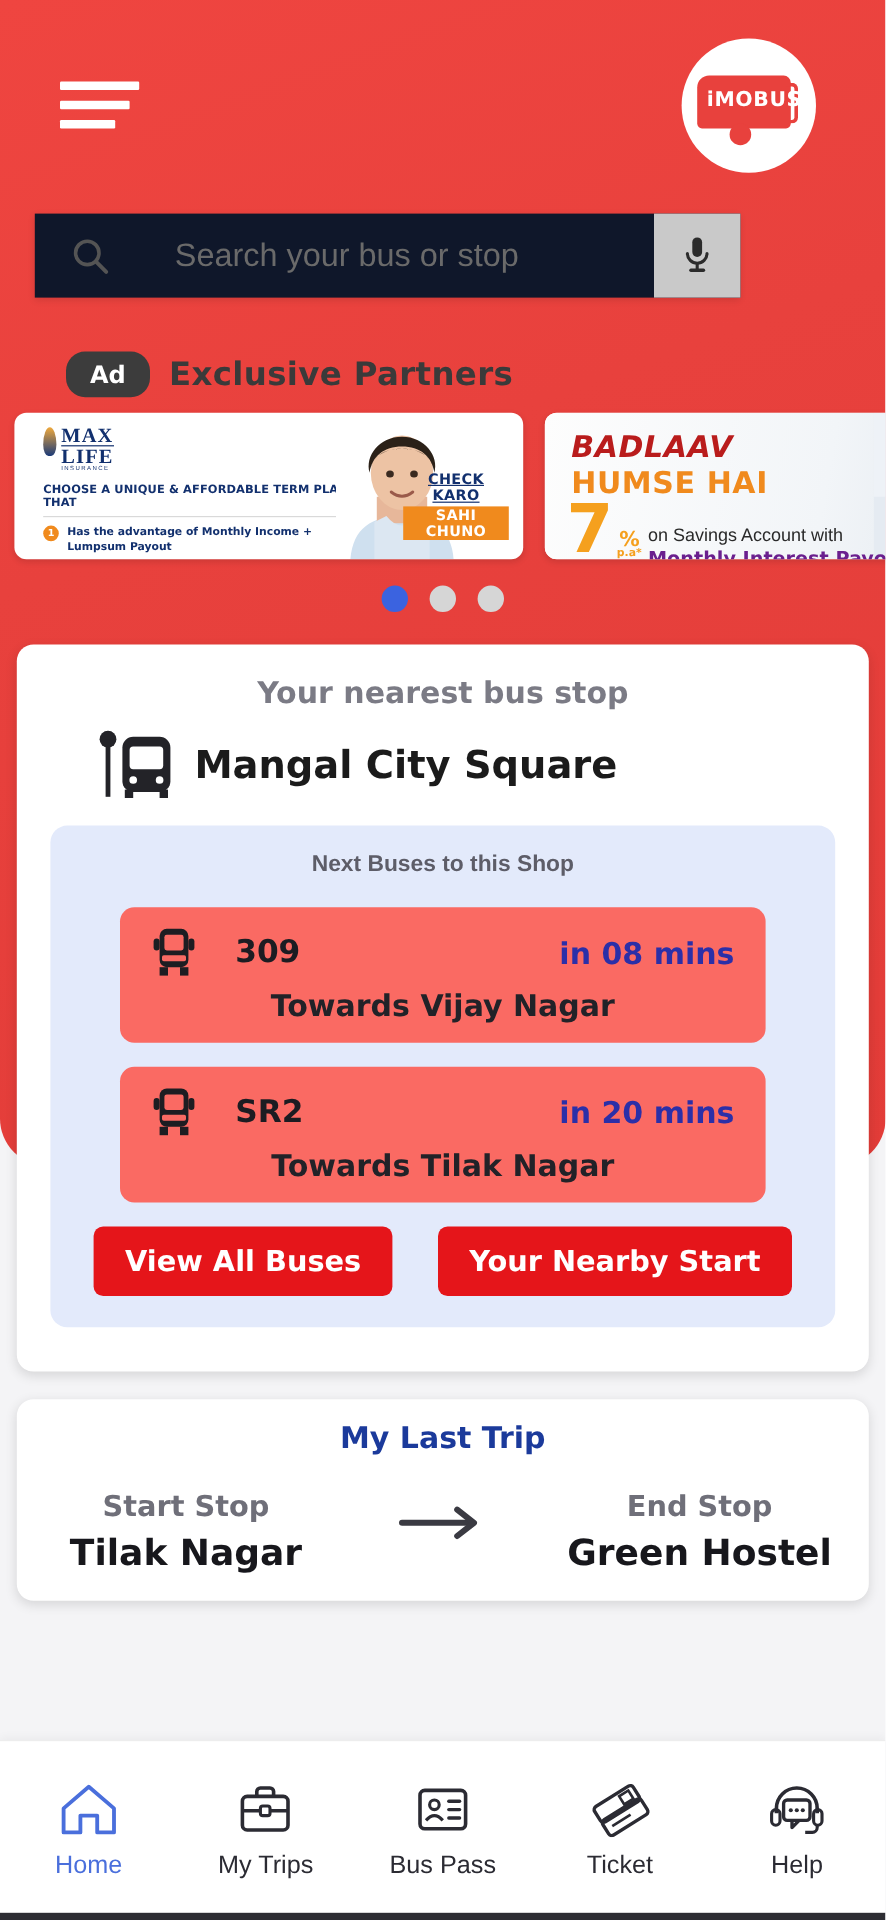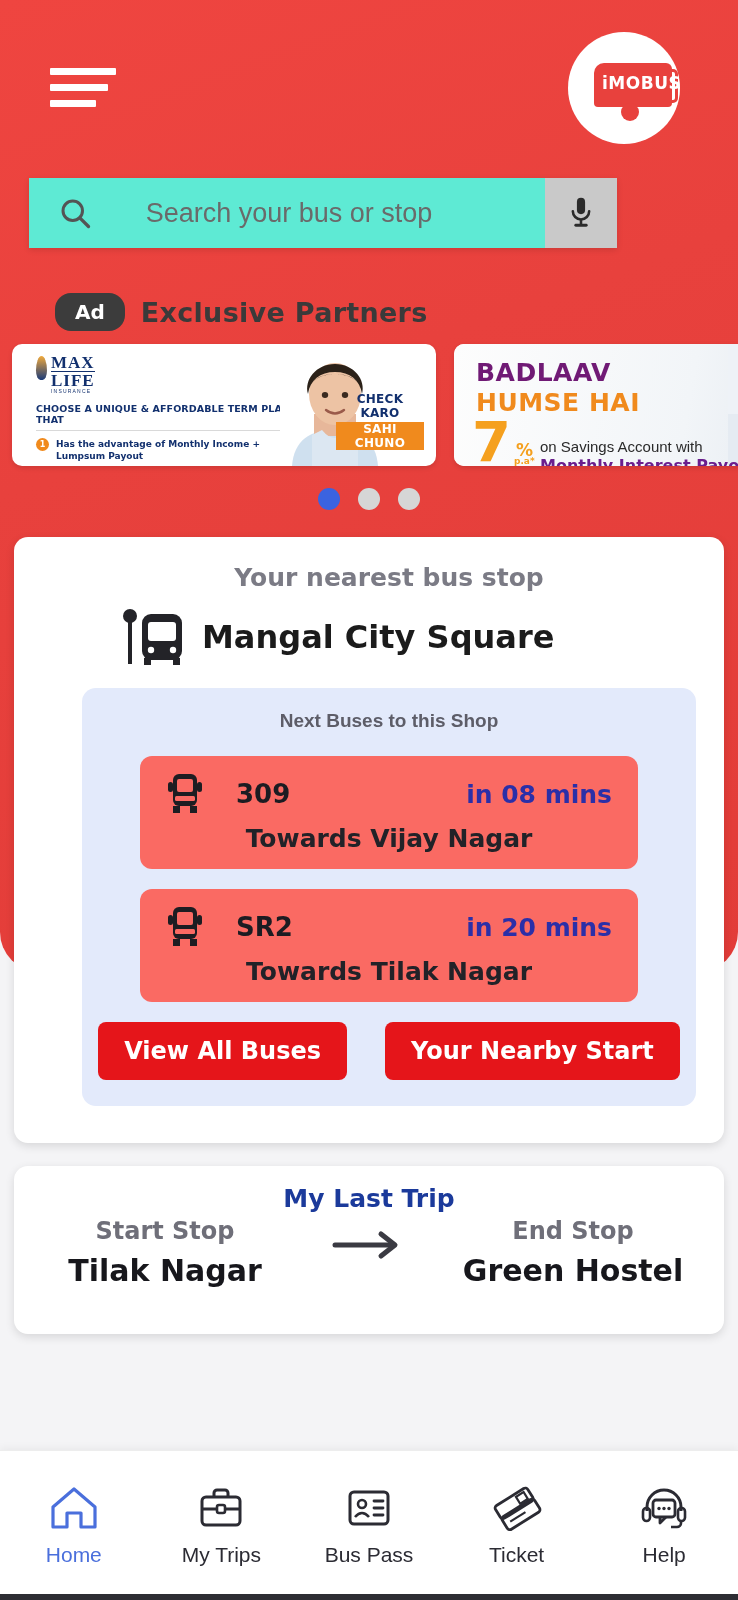--- a/index.html
+++ b/index.html
@@ -45,21 +45,21 @@
   .hamburger span { display: block; height: 7px; background: #fff; border-radius: 1px; }
   .hamburger span:nth-child(1) { width: 66px; }
   .hamburger span:nth-child(2) { width: 58px; }
   .hamburger span:nth-child(3) { width: 46px; }
 
   .logo {
     position: absolute; right: 58px; top: 32px;
     width: 112px; height: 112px;
     border-radius: 50%;
     background: #ffffff;
-    display: flex; align-items: center; justify-content: flex-end;
+    display: flex; align-items: center; justify-content: center;
   }
   .logo-inner { position: relative; width: 86px; height: 62px; }
   .bus-body {
     position: absolute; left: 0; top: 6px;
     width: 78px; height: 44px;
     background: #e8413d;
     border-top-left-radius: 10px; border-top-right-radius: 6px;
     border-bottom-left-radius: 4px; border-bottom-right-radius: 4px;
   }
   .bus-tail {
@@ -79,21 +79,21 @@
     width: 62px;
     font-size: 17px; font-weight: 700; letter-spacing: 0.5px;
     color: #ffffff; font-family: "DejaVu Sans", sans-serif;
     text-align: center; line-height: 20px;
   }
 
   
   .searchwrap {
     position: absolute; top: 178px; left: 29px;
     width: 588px; height: 70px;
-    background: #5eead4;
+    background: #0f172a;
     display: flex; align-items: center;
     box-shadow: 0 2px 6px rgba(0,0,0,0.12);
     z-index: 5;
   }
   .search-icon { margin-left: 28px; width: 36px; height: 36px; flex: none; }
   .search-input {
     flex: 1 1 auto; border: none; outline: none;
     font-family: "Liberation Sans", sans-serif;
     font-size: 27px; color: #6a6a6a;
     text-align: center; background: transparent;
@@ -166,31 +166,31 @@
   }
   .ml-btxt { font-size:9px; line-height:12px; color:#12306e; font-weight:700; font-family:"DejaVu Sans", sans-serif;}
   .ml-person {
     position: absolute; left: 268px; bottom: 0; width: 110px; height: 112px;
   }
   .ml-check {
     position: absolute; right: 12px; top: 48px; width: 88px;
   }
   .ml-check .ck1 {
     font-size: 12px; font-weight: 700; color: #12306e; letter-spacing: 0.3px;
-    font-family: "DejaVu Sans", sans-serif; text-align:center;
+    font-family: "DejaVu Sans", sans-serif; text-align:center;text-decoration:underline;
   }
   .ml-check .ck2 {
     font-size: 12px; font-weight: 700; color: #fff; background: #f08a1d;
     letter-spacing: 0.3px; font-family: "DejaVu Sans", sans-serif;
     text-align: center; margin-top: 2px; padding: 0 2px;
   }
 
   
   .bd-bg { position:absolute; inset:0; background: linear-gradient(100deg,#fdfdfd 0%, #f2f5f8 55%, #dde4ec 100%); }
-  .bd-l1 { position:absolute; left:22px; top:14px; font-size:25px; font-weight:700; color:#701a75; font-family:"DejaVu Sans", sans-serif; letter-spacing:0.5px; }
+  .bd-l1 { position:absolute; left:22px; top:14px; font-size:25px; font-weight:700; color:#b91c1c; font-family:"DejaVu Sans", sans-serif; letter-spacing:0.5px;font-style:italic; }
   .bd-l2 { position:absolute; left:22px; top:44px; font-size:25px; font-weight:700; color:#f08a1d; font-family:"DejaVu Sans", sans-serif; letter-spacing:0.5px; }
   .bd-seven { position:absolute; left:18px; top:74px; font-size:56px; font-weight:700; color:#f5a01e; line-height:48px; font-family:"DejaVu Sans", sans-serif;}
   .bd-pct { position:absolute; left:62px; top:96px; font-size:17px; font-weight:700; color:#f5a01e; font-family:"DejaVu Sans", sans-serif;}
   .bd-pa { position:absolute; left:60px; top:112px; font-size:9px; font-weight:700; color:#f5a01e; font-family:"DejaVu Sans", sans-serif;}
   .bd-t1 { position:absolute; left:86px; top:94px; font-size:15px; color:#2a2a2a; font-family:Liberation Sans, sans-serif;}
   .bd-t2 { position:absolute; left:86px; top:112px; font-size:16px; font-weight:700; color:#6a1f8e; font-family:"DejaVu Sans", sans-serif;}
   .bd-people { position:absolute; right:0; top:0; width:150px; height:122px; }
 
   .dots {
     position: absolute; top: 488px; left: 0; width: 738px;
@@ -200,21 +200,21 @@
   .dot { width: 22px; height: 22px; border-radius: 50%; background: #d6d6d6; cursor: pointer; }
   .dot.active { background: #3b63e0; }
 
   
   .card {
     position: absolute; left: 14px; width: 710px;
     background: #fff; border-radius: 14px;
     box-shadow: 0 3px 10px rgba(0,0,0,0.12);
     z-index: 5;
   }
-  .card-stop { top: 537px; height: 606px; padding-left: 40px; }
+  .card-stop { top: 537px; height: 606px; }
 
   .near-label {
     text-align: center; color: #7b7b85; font-size: 25px; font-weight: 700;
     padding-top: 26px; font-family: "DejaVu Sans", sans-serif;
   }
   .stop-row { display: flex; align-items: center; gap: 18px; padding: 16px 0 0 68px; }
   .stop-name { font-size: 32px; font-weight: 700; color: #1b1b1b; font-family: "DejaVu Sans", sans-serif; }
 
   .next-panel {
     margin: 22px 28px 0 28px; background: #e3eafb; border-radius: 14px;
@@ -250,21 +250,21 @@
   }
 
   
   .card-trip { top: 1166px; height: 168px; }
   .trip-title {
     text-align: center; color: #1b3a9b; font-size: 25px; font-weight: 700;
     padding-top: 18px; font-family: "DejaVu Sans", sans-serif;
   }
   .trip-grid {
     display: flex; align-items: center; justify-content: center;
-    gap: 36px; margin-top: 4px;
+    gap: 46px; margin-top: 28px;
   }
   .trip-col { width: 260px; text-align: center; }
   .trip-lbl { font-size: 24px; font-weight: 700; color: #6f6f79; font-family: "DejaVu Sans", sans-serif; }
   .trip-val { font-size: 30px; font-weight: 700; color: #17171c; margin-top: 8px; font-family: "DejaVu Sans", sans-serif; }
   .trip-arrow { width: 76px; height: 34px; flex: none; margin-top: -16px; }
 
   
   .bottomnav {
     position: absolute; bottom: 0; left: 0; width: 738px; height: 150px;
     background: #fff; border-top: 1px solid #ededed;

